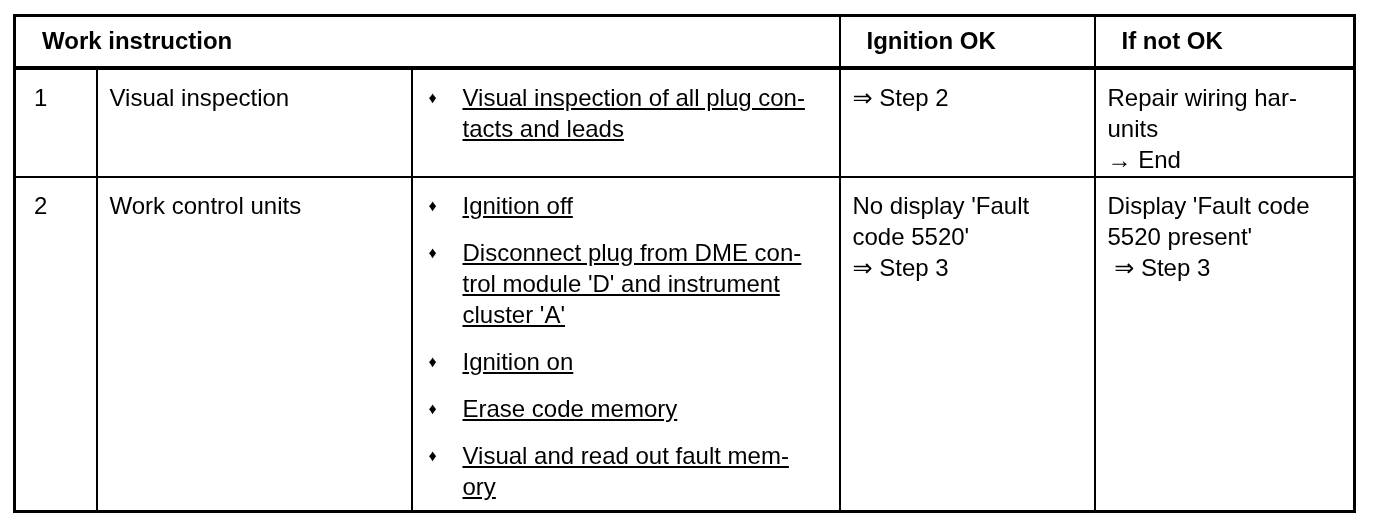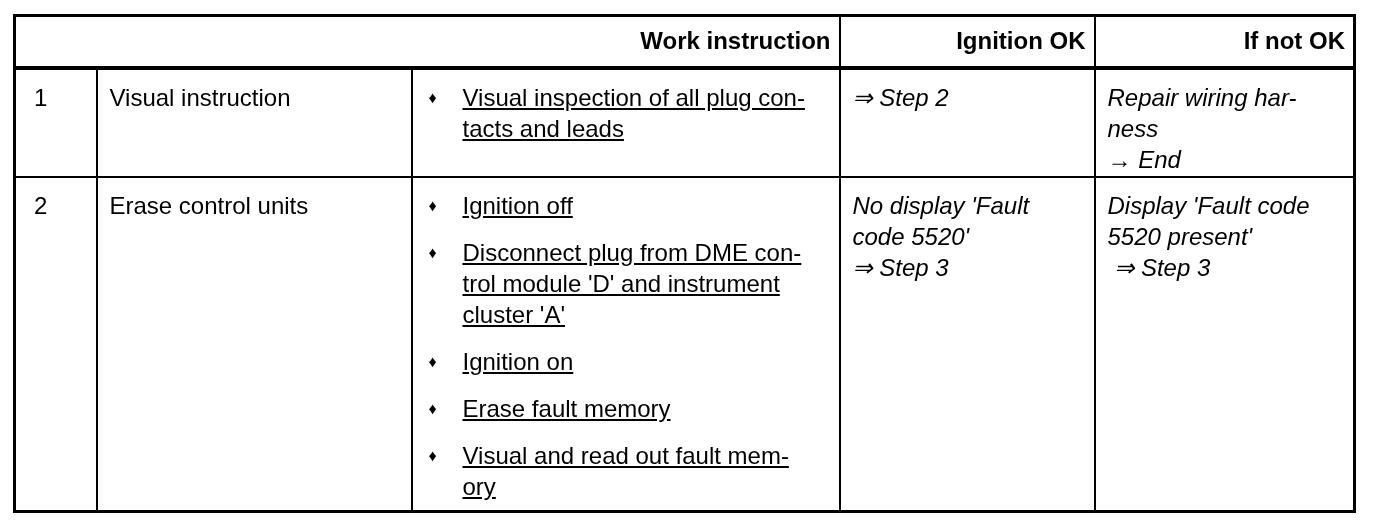--- a/index.html
+++ b/index.html
@@ -28,34 +28,34 @@
   .work-table td {
     border: 2px solid #000000;
     vertical-align: top;
     font-size: 24px;
     line-height: 31px;
     overflow: hidden;
   }
   .work-table thead th {
     border-bottom: 4px solid #000000;
     font-weight: bold;
-    text-align: right;
+    text-align: left;
     vertical-align: middle;
     padding: 2px 8px 4px 26px;
     height: 43px;
   }
   .work-table tbody td {
     padding: 12px 8px 0 12px;
   }
   .work-table tbody td.step-cell {
     padding-left: 18px;
   }
   tr.row-1 { height: 109px; }
   tr.row-2 { height: 334px; }
-  .pre { white-space: pre; font-style: italic; }
+  .pre { white-space: pre; }
   .bullet {
     display: flex;
     align-items: flex-start;
   }
   .bullet + .bullet { margin-top: 16px; }
   .bullet .glyph {
     flex: 0 0 34px;
     width: 34px;
     padding-left: 4px;
     font-size: 16px;
@@ -81,54 +81,54 @@
   <thead>
     <tr>
       <th colspan="3">Work instruction</th>
       <th>Ignition OK</th>
       <th>If not OK</th>
     </tr>
   </thead>
   <tbody>
     <tr class="row-1">
       <td class="step-cell">1</td>
-      <td class="task-cell">Visual instruction</td>
+      <td class="task-cell">Visual inspection</td>
       <td class="bullets-cell">
         <div class="bullet">
           <span class="glyph">♦</span>
           <span class="btext">Visual inspection of all plug con-
 tacts and leads</span>
         </div>
       </td>
       <td class="ok-cell pre">⇒ Step 2</td>
       <td class="notok-cell pre">Repair wiring har-
-ness
+units
 → End</td>
     </tr>
     <tr class="row-2">
       <td class="step-cell">2</td>
-      <td class="task-cell">Erase control units</td>
+      <td class="task-cell">Work control units</td>
       <td class="bullets-cell">
         <div class="bullet">
           <span class="glyph">♦</span>
           <span class="btext">Ignition off</span>
         </div>
         <div class="bullet">
           <span class="glyph">♦</span>
           <span class="btext">Disconnect plug from DME con-
 trol module 'D' and instrument
 cluster 'A'</span>
         </div>
         <div class="bullet">
           <span class="glyph">♦</span>
           <span class="btext">Ignition on</span>
         </div>
         <div class="bullet">
           <span class="glyph">♦</span>
-          <span class="btext">Erase fault memory</span>
+          <span class="btext">Erase code memory</span>
         </div>
         <div class="bullet">
           <span class="glyph">♦</span>
           <span class="btext">Visual and read out fault mem-
 ory</span>
         </div>
       </td>
       <td class="ok-cell pre">No display 'Fault
 code 5520'
 ⇒ Step 3</td>

